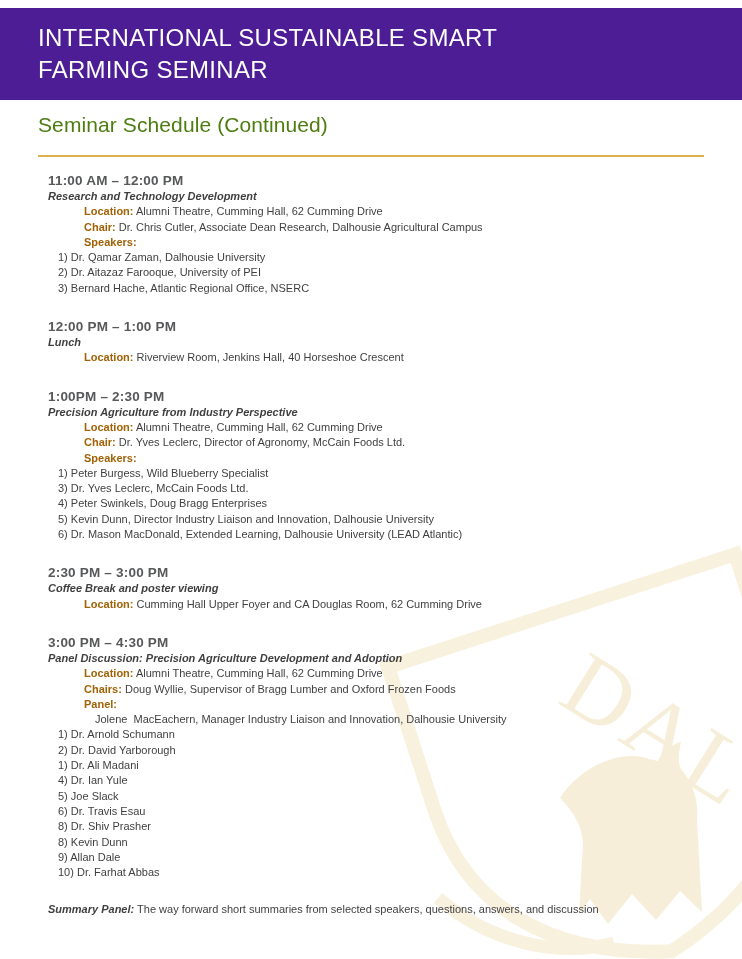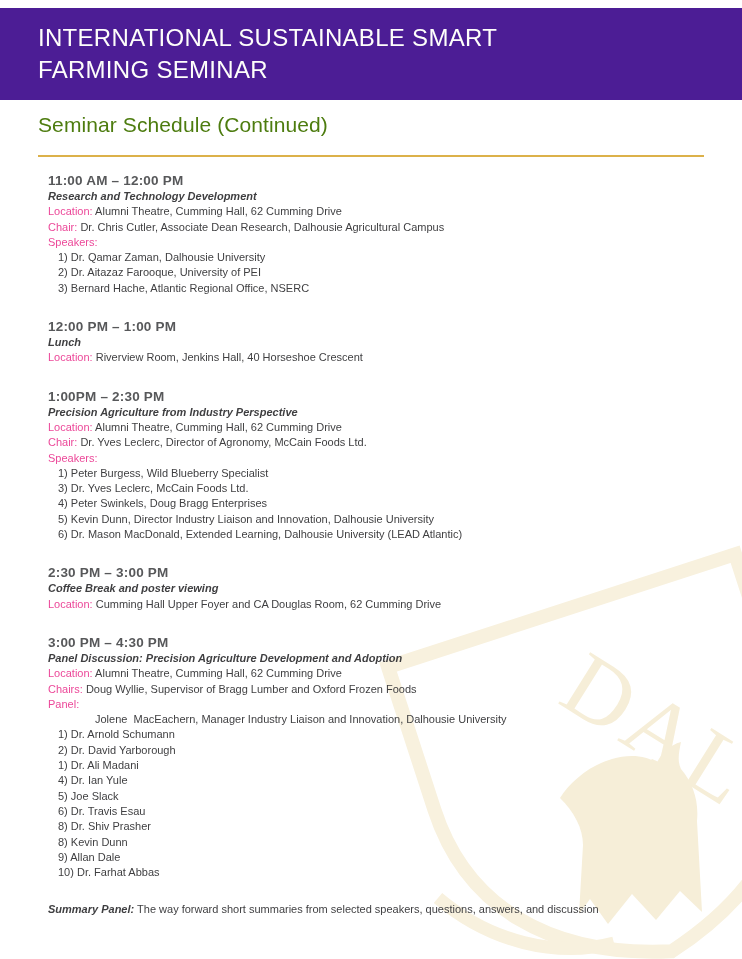--- a/index.html
+++ b/index.html
@@ -43,21 +43,21 @@
   }
   .session{margin:0 0 22px 0;}
   .time{
     margin:0;font-size:13.5px;line-height:17px;
     font-weight:bold;color:#57585A;letter-spacing:0.2px;
   }
   .line{
     font-size:11px;line-height:15.3px;color:#3F3F41;letter-spacing:0px;
   }
   .stitle{font-weight:bold;font-style:italic;}
-  .label{color:#ec4899;font-weight:normal;}
+  .label{color:#a16207;font-weight:bold;margin-left:36px;}
   .item{padding-left:10px;}
   .cont{padding-left:47px;white-space:pre-wrap;}
   .summary{margin-top:12px;}
   .summary-label{font-weight:bold;font-style:italic;color:#3F3F41;}
 </style>
 </head>
 <body>
 
 <svg class="watermark" viewBox="0 0 392 419" aria-hidden="true">
   <g transform="translate(38,127) rotate(-18)">

